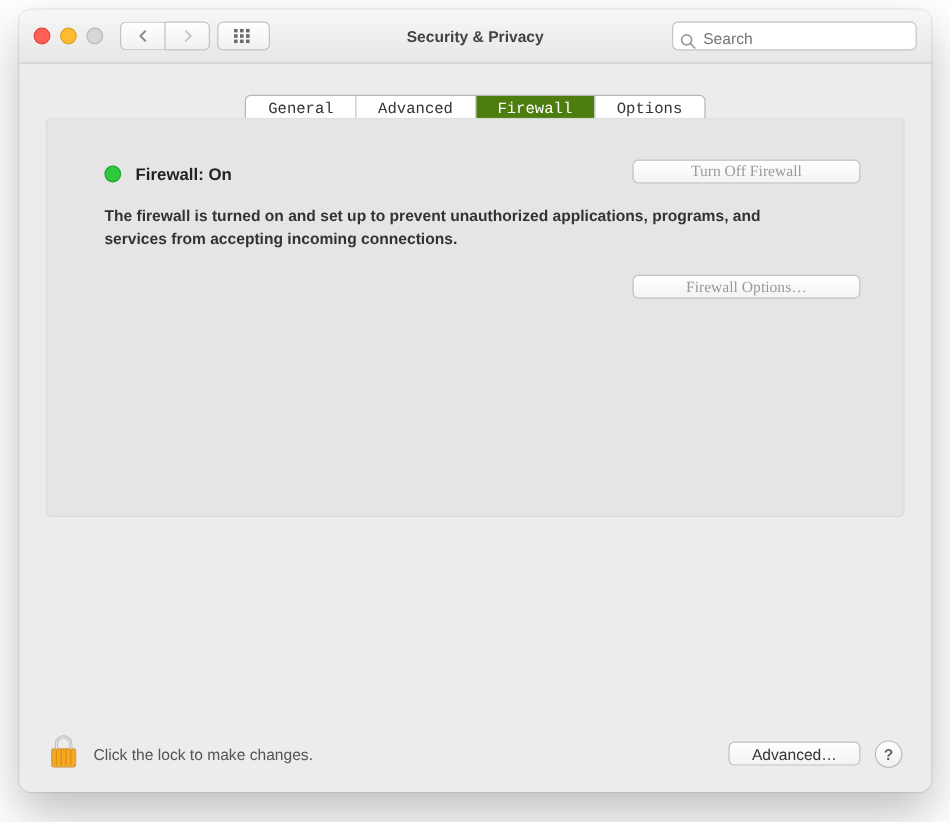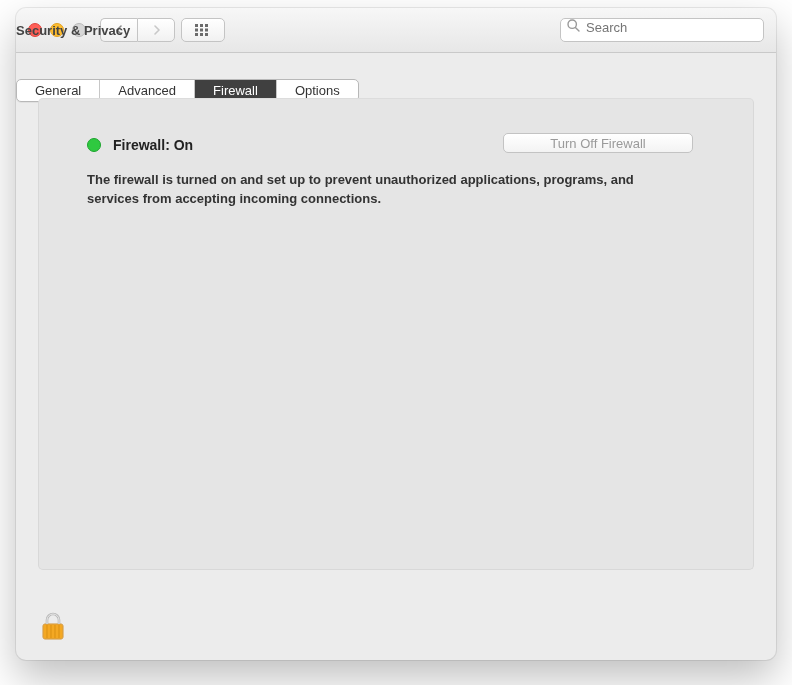--- a/index.html
+++ b/index.html
@@ -33,62 +33,62 @@
     height:22px;min-width:26px;padding:0 5px;
     border:1px solid #c4c4c4;border-radius:5px;
     background:linear-gradient(#ffffff,#f1f1f1);
     display:flex;align-items:center;justify-content:center;
     box-shadow:0 1px 0 rgba(255,255,255,.6) inset;color:#6b6b6b;
   }
   .tb-seg{display:flex;}
   .tb-seg .tb-btn:first-child{border-top-right-radius:0;border-bottom-right-radius:0;border-right:none;}
   .tb-seg .tb-btn:last-child{border-top-left-radius:0;border-bottom-left-radius:0;}
   .win-title{
-    position:absolute;left:0;right:0;text-align:left;
+    position:absolute;left:0;right:0;text-align:center;
     font-size:13px;font-weight:600;color:#444;pointer-events:none;
   }
   .search{
-    margin-left:auto;display:flex;align-items:flex-start;
+    margin-left:auto;display:flex;align-items:flex-end;
     height:22px;width:190px;
     border:1px solid #c4c4c4;border-radius:5px;background:#fff;
     padding:0 6px;color:#888;
   }
   .search input{
     border:none;outline:none;flex:1;font-size:13px;background:transparent;color:#333;
   }
   .search svg{margin-right:4px;flex:0 0 auto;}
   
-  .tab-area{padding:26px 0 8px;display:flex;}
+  .tab-area{padding:26px 0 8px;display:flex;justify-content:center;font-family:Liberation Mono, monospace;}
   .tabs{display:flex;border:1px solid #b8b8b8;border-radius:5px;overflow:hidden;background:#fff;box-shadow:0 1px 0 rgba(0,0,0,.05);}
   .tab{
     padding:3px 18px;font-size:13px;color:#333;
     border-right:1px solid #c7c7c7;cursor:default;
   }
   .tab:last-child{border-right:none;}
-  .tab.active{background:#404040;color:#fff;}
+  .tab.active{background:#4d7c0f;color:#fff;}
   
   .content-wrap{flex:1;padding:0 22px 8px;position:relative;}
   .panel{
     background:#e5e5e5;border:1px solid #d8d8d8;border-top:1px solid #dcdcdc;
     border-radius:5px;margin-top:-12px;padding:38px 48px 20px;
-    height:472px;box-sizing:border-box;position:relative;
+    height:333px;box-sizing:border-box;position:relative;
   }
   .status-row{display:flex;align-items:center;margin-bottom:18px;}
   .green-dot{width:12px;height:12px;border-radius:50%;background:#2fc940;border:1px solid #1da52e;margin-right:12px;}
   .status-label{font-size:14px;font-weight:700;color:#222;}
   .desc{font-size:13px;color:#333;line-height:1.45;max-width:590px;font-weight:bold;}
   .mac-btn{
     height:20px;padding:1px 14px;font-size:13px;
     border:1px solid #c3c3c3;border-radius:5px;
     background:linear-gradient(#ffffff,#f3f3f3);
     color:#9a9a9a; 
     box-shadow:0 1px 0 rgba(255,255,255,.7) inset;
   }
   .mac-btn.enabled{color:#333;}
-  .btn-right{position:absolute;right:60px;}
+  .btn-right{position:absolute;right:36px;font-family:Liberation Serif, serif;}
   .btn-turnoff{top:34px;width:190px;}
   .btn-options{top:130px;width:190px;}
   
   .footer{
     flex:0 0 56px;display:flex;align-items:center;
     padding:0 24px 4px;position:relative;
   }
   .lock-wrap{display:flex;align-items:center;gap:12px;color:#555;}
   .footer-right{position:absolute;right:24px;display:flex;align-items:center;gap:12px;}
   .help{
@@ -159,33 +159,39 @@
 
   <div class="content-wrap">
     <div class="panel">
       <div class="status-row">
         <div class="green-dot"></div>
         <div class="status-label">Firewall: On</div>
       </div>
       <div class="desc">The firewall is turned on and set up to prevent unauthorized applications, programs, and services from accepting incoming connections.</div>
 
       <button class="mac-btn btn-right btn-turnoff">Turn Off Firewall</button>
+      <button class="mac-btn btn-right btn-options">Firewall Options…</button>
     </div>
   </div>
 
   <div class="footer">
     <div class="lock-wrap">
       <span>
         <svg width="26" height="30" viewBox="0 0 26 30">
           <rect x="3" y="12" width="20" height="15" rx="2" fill="#f4a823" stroke="#c97e0b"></rect>
           <rect x="3" y="12" width="20" height="15" rx="2" fill="none" stroke="#ffffff" stroke-opacity=".35" stroke-width=".8"></rect>
           <line x1="7" y1="13" x2="7" y2="26" stroke="#d98f13" stroke-width="1"></line>
           <line x1="11" y1="13" x2="11" y2="26" stroke="#d98f13" stroke-width="1"></line>
           <line x1="15" y1="13" x2="15" y2="26" stroke="#d98f13" stroke-width="1"></line>
           <line x1="19" y1="13" x2="19" y2="26" stroke="#d98f13" stroke-width="1"></line>
           <path d="M7 12 V8 a6 6 0 0 1 12 0 V12" fill="none" stroke="#b8b8b8" stroke-width="2.6"></path>
           <path d="M7 12 V8 a6 6 0 0 1 12 0 V12" fill="none" stroke="#e8e8e8" stroke-width="1"></path>
         </svg>
       </span>
+      <span>Click the lock to make changes.</span>
+    </div>
+    <div class="footer-right">
+      <button class="mac-btn enabled" style="width:110px;">Advanced…</button>
+      <div class="help">?</div>
     </div>
   </div>
 
 </div>
 
 </body></html>

